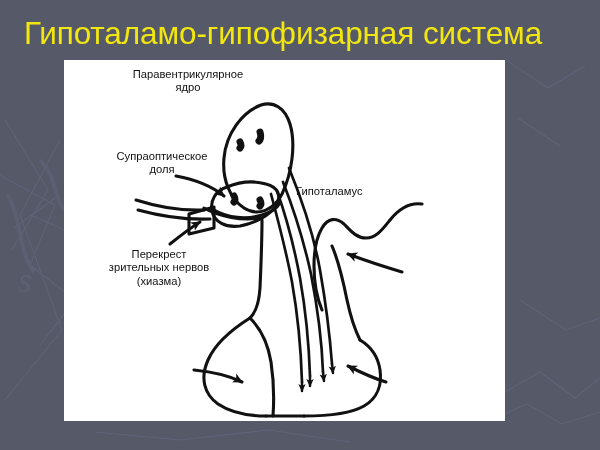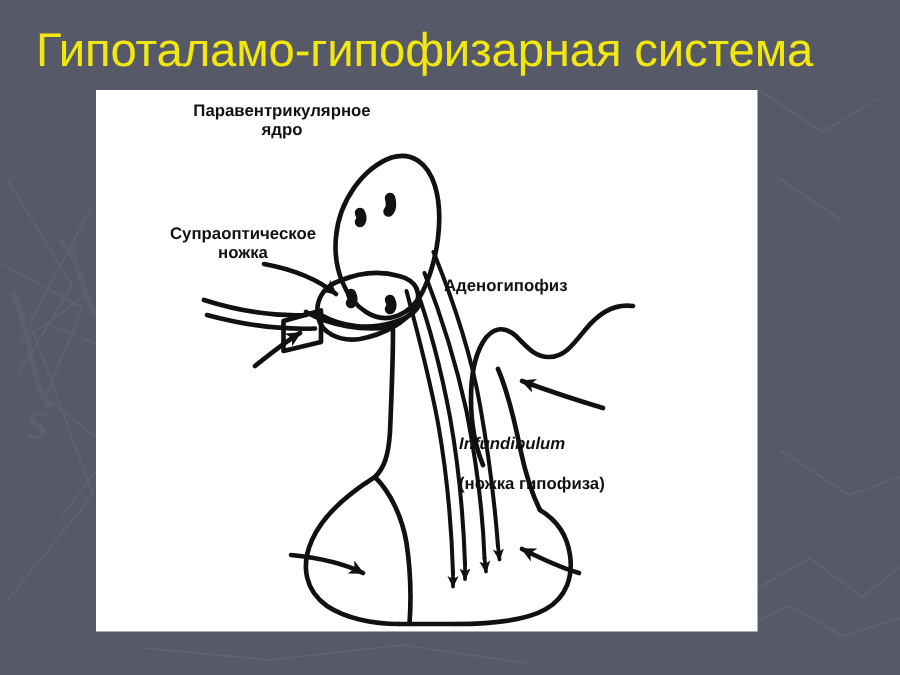--- a/index.html
+++ b/index.html
@@ -54,21 +54,21 @@
     position: absolute;
     left: 0; top: 0;
     width: 441px;
     height: 361px;
     display: block;
   }
   .lbl {
     position: absolute;
     color: #111111;
     font-family: "Liberation Sans", sans-serif;
-    font-weight: bold;
+    font-weight: normal;
     font-size: 11.2px;
     line-height: 13.4px;
     text-align: center;
     white-space: pre-line;
   }
   .lbl-pvn   { left: 24px;  top: 8px;   width: 200px; }
   .lbl-son   { left: 8px;   top: 90px;  width: 180px; }
   .lbl-hyp   { left: 232px; top: 125px; width: 130px; text-align: left; }
   .lbl-chi   { left: 0px;   top: 188px; width: 190px; }
   .lbl-inf   { left: 242px; top: 217px; width: 160px; text-align: left; }
@@ -197,26 +197,25 @@
         <path d="M 130 310 C 150 312, 166 316, 178 322" marker-end="url(#arwA)"></path>
 
         <path d="M 322 322 C 308 318, 296 312, 284 306" marker-end="url(#arwA)"></path>
       </g>
     </svg>
 
     <div class="lbl lbl-pvn">Паравентрикулярное
 ядро</div>
 
     <div class="lbl lbl-son">Супраоптическое
-ножка</div>
-
-    <div class="lbl lbl-hyp">Аденогипофиз</div>
-
-
-    <div class="lbl lbl-inf">
-      <span class="inf-title">Infundibulum</span>
-      <span class="inf-sub">(ножка гипофиза)</span>
-    </div>
+доля</div>
+
+    <div class="lbl lbl-hyp">Гипоталамус</div>
+
+    <div class="lbl lbl-chi">Перекрест
+зрительных нервов
+(хиазма)</div>
+
 
 
 
   </div>
 </div>
 
 </body></html>

